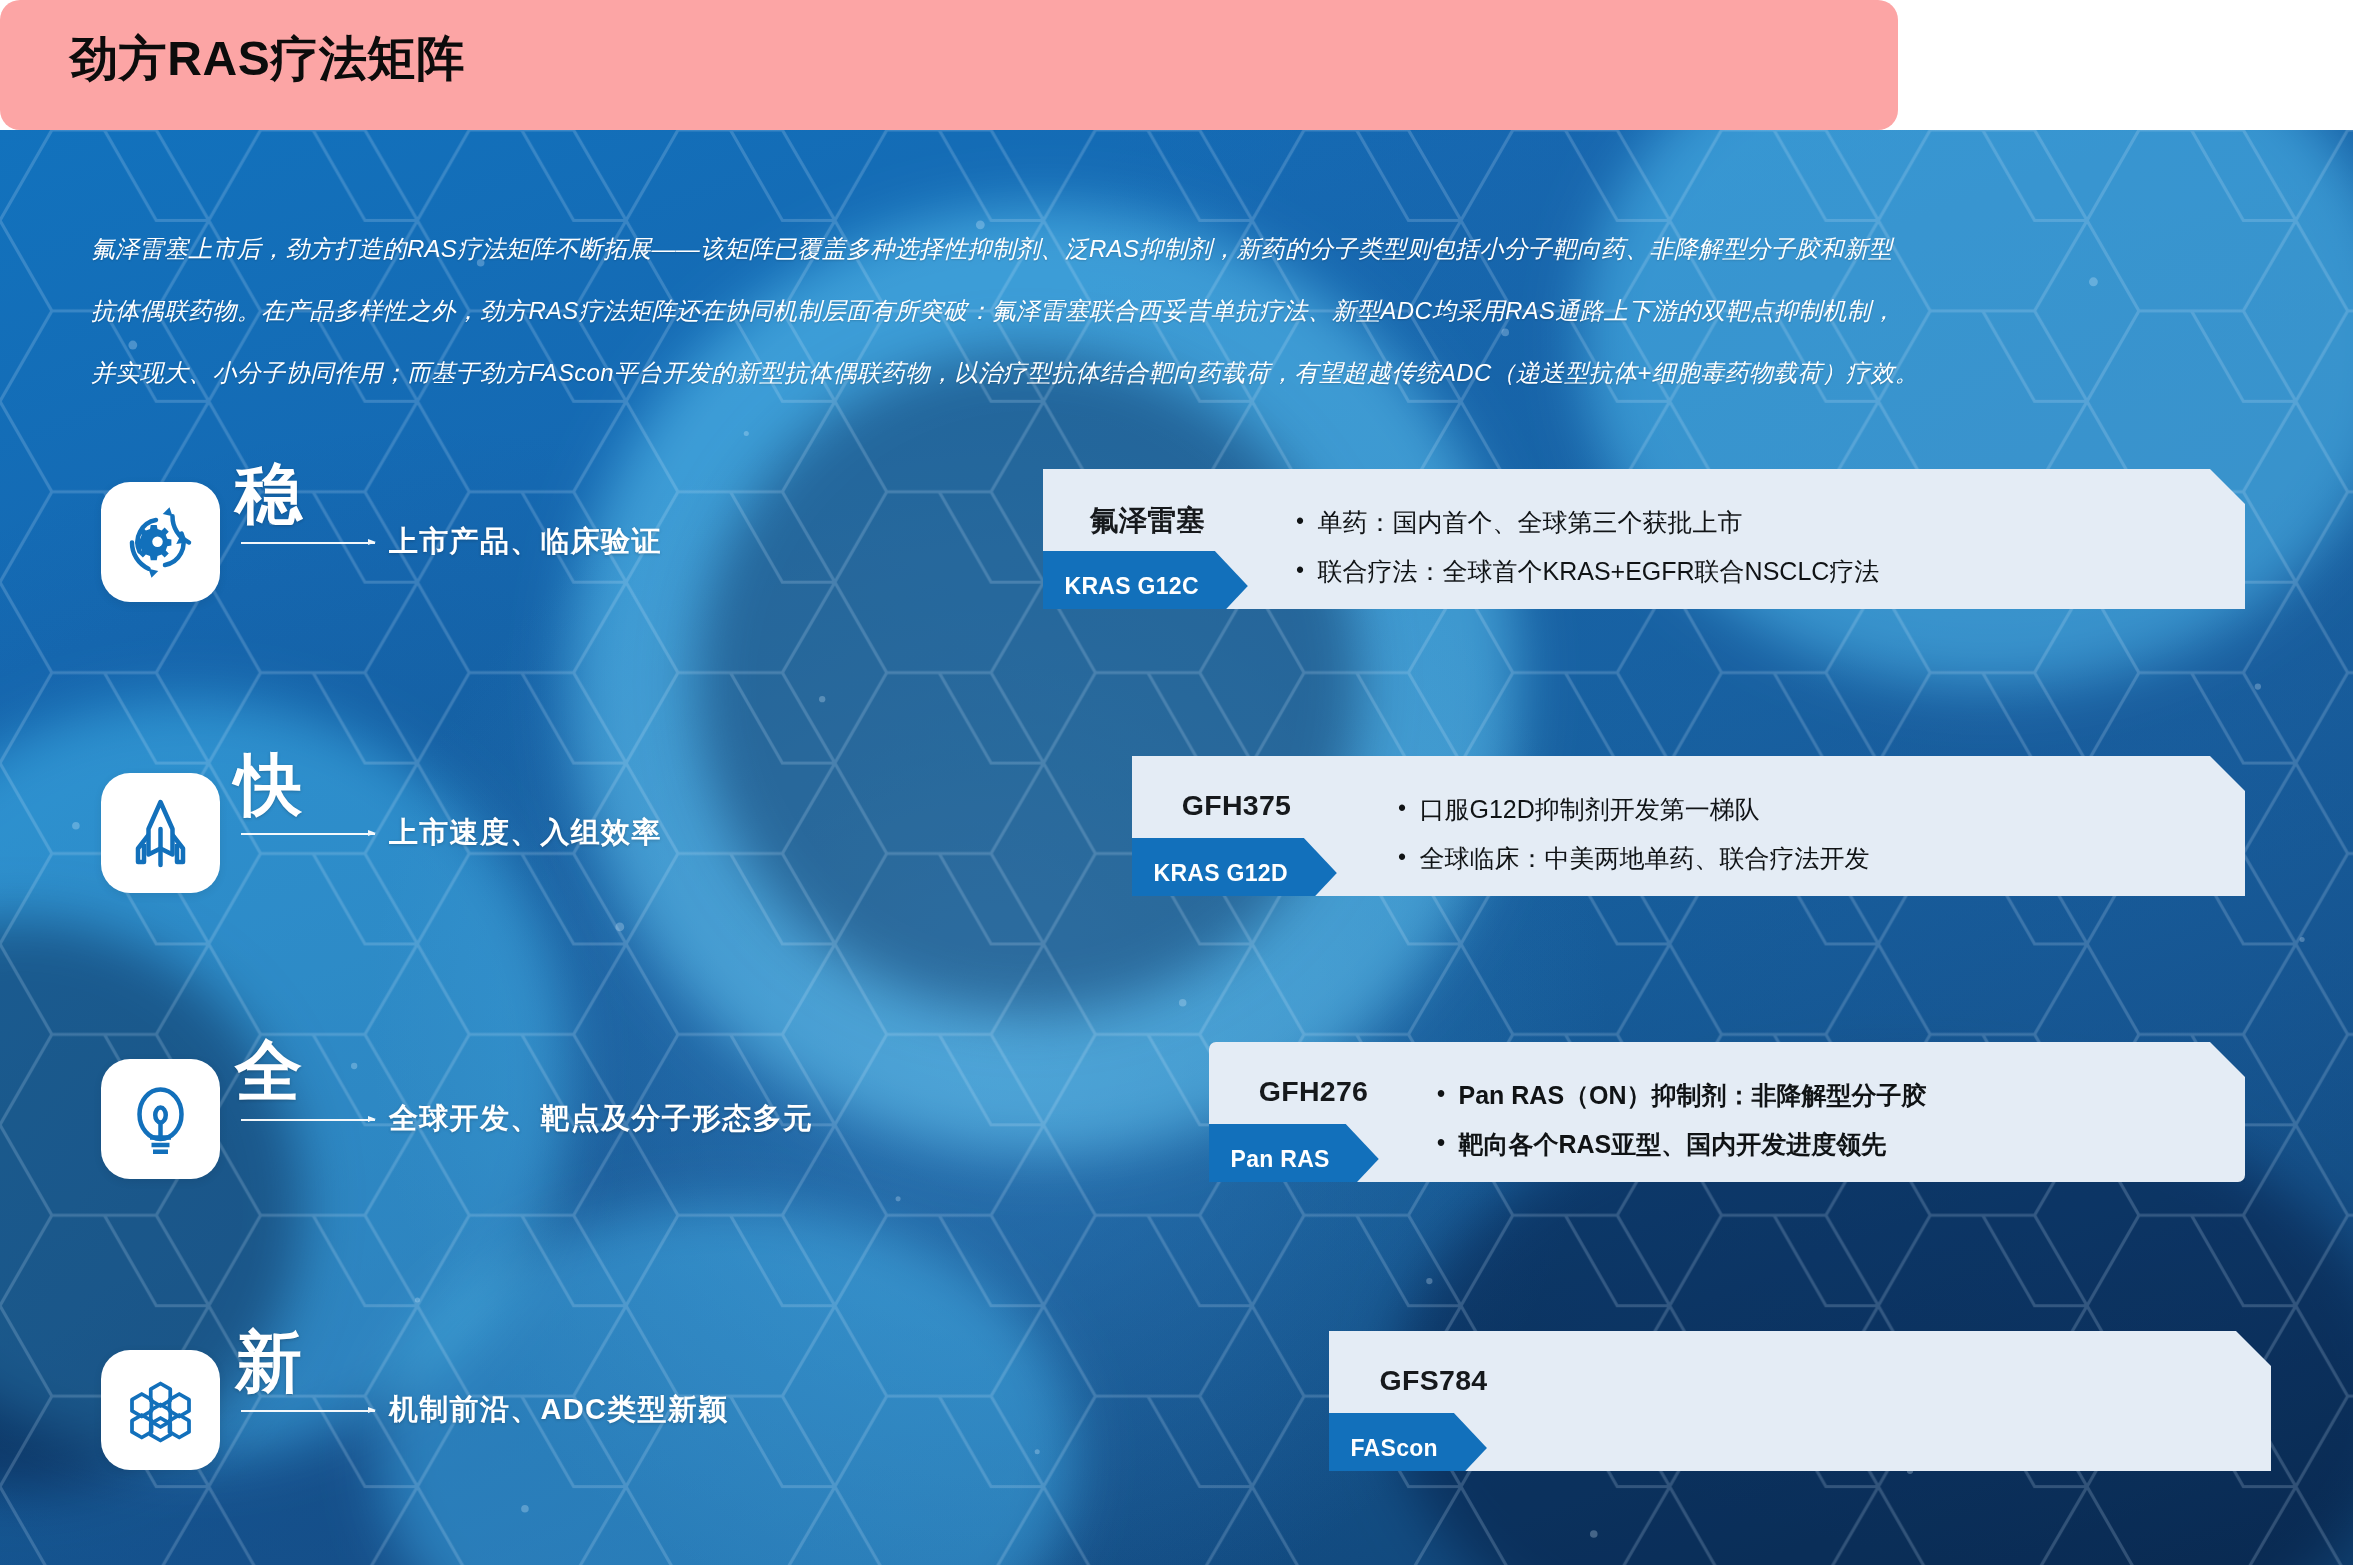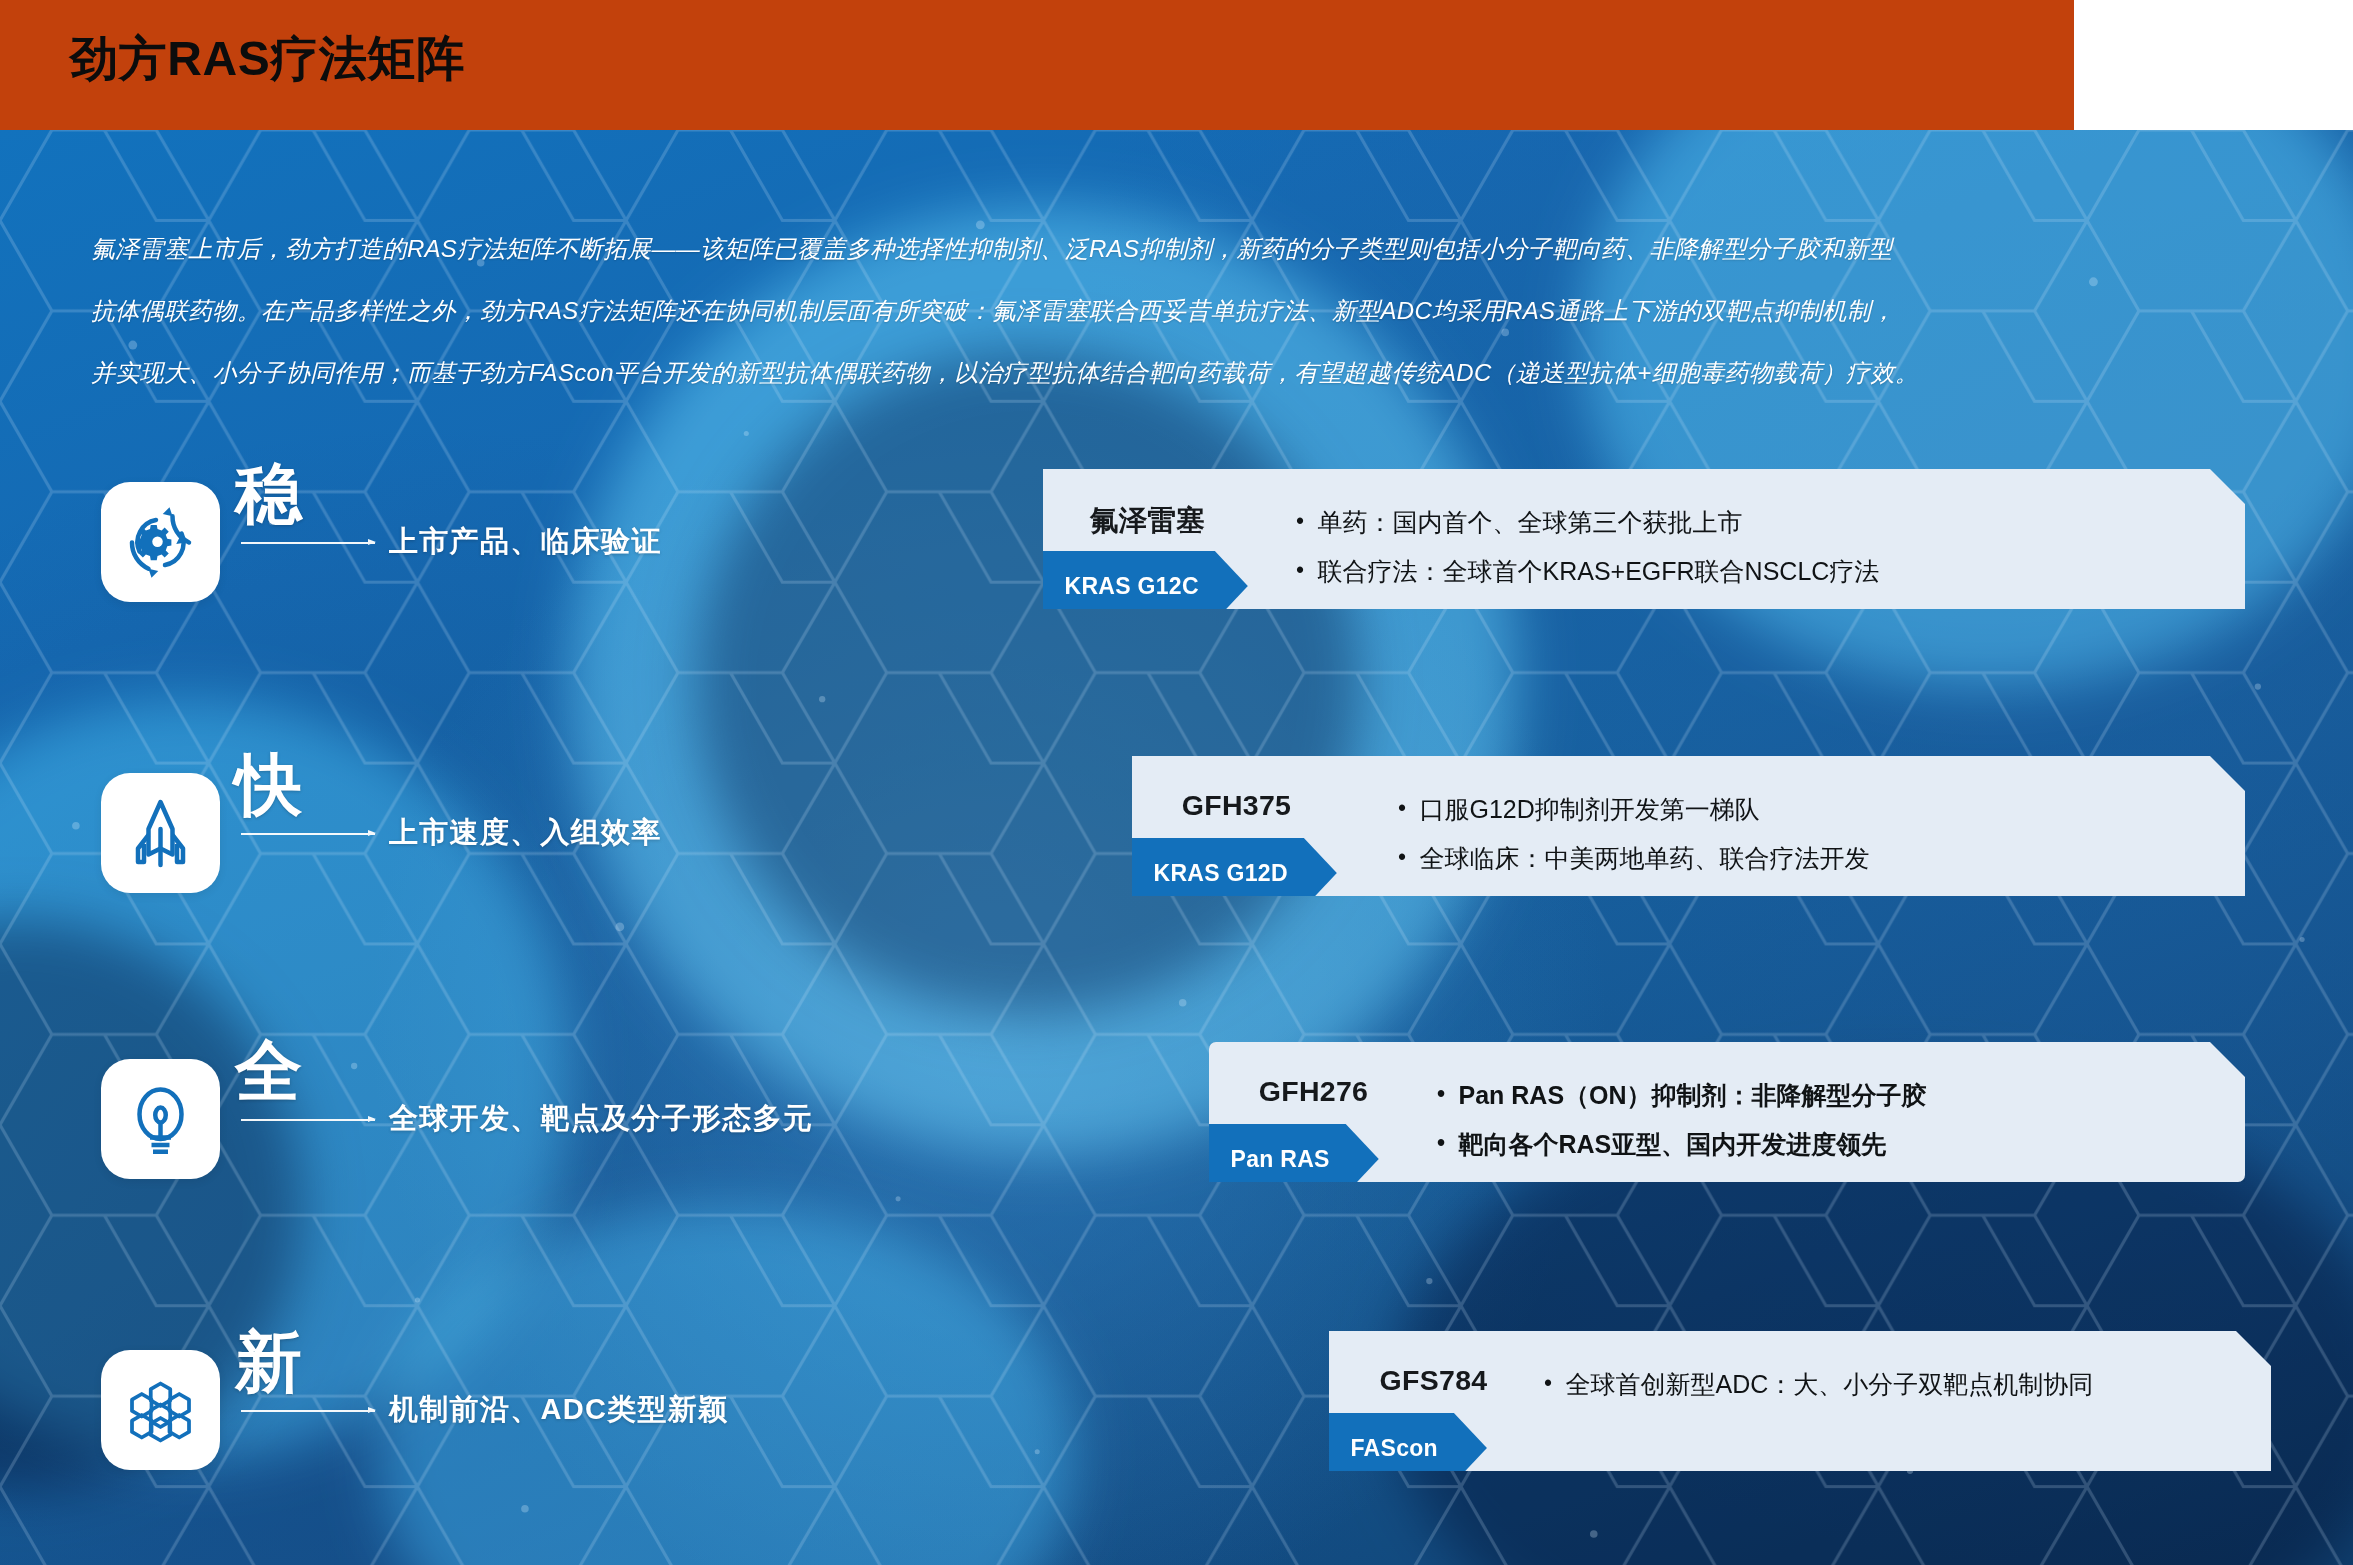--- a/index.html
+++ b/index.html
@@ -11,22 +11,23 @@
   }
   #page {
     position: relative;
     width: 2354px; height: 1565px;
     background: #ffffff;
   }
 
   
   #header {
     position: absolute; left: 0; top: 0;
-    width: 2074px; height: 130px;
-    background: #c2410c;
+    width: 1898px; height: 130px;
+    background: #fca5a5;
+    border-radius: 20px;
   }
   #page-title {
     position: absolute; left: 70px; top: 26.6px;
     font-size: 48px; font-weight: 700; color: #0c0c0c;
     letter-spacing: 0.6px; white-space: nowrap;
   }
 
   
   #body-bg {
     position: absolute; left: 0; top: 130px;
@@ -335,18 +336,17 @@
   </div>
 
   <div class="card" style="left:1329px; top:1331px; width:942px;">
     <div class="card-left">
       <div class="card-code">GFS784</div>
       <div class="card-tag">
         <span>FAScon</span>
       </div>
     </div>
     <ul class="card-bullets" style="left:215px;">
-      <li>全球首创新型ADC：大、小分子双靶点机制协同</li>
     </ul>
   </div>
 
 </div>
 
 
 </body></html>

